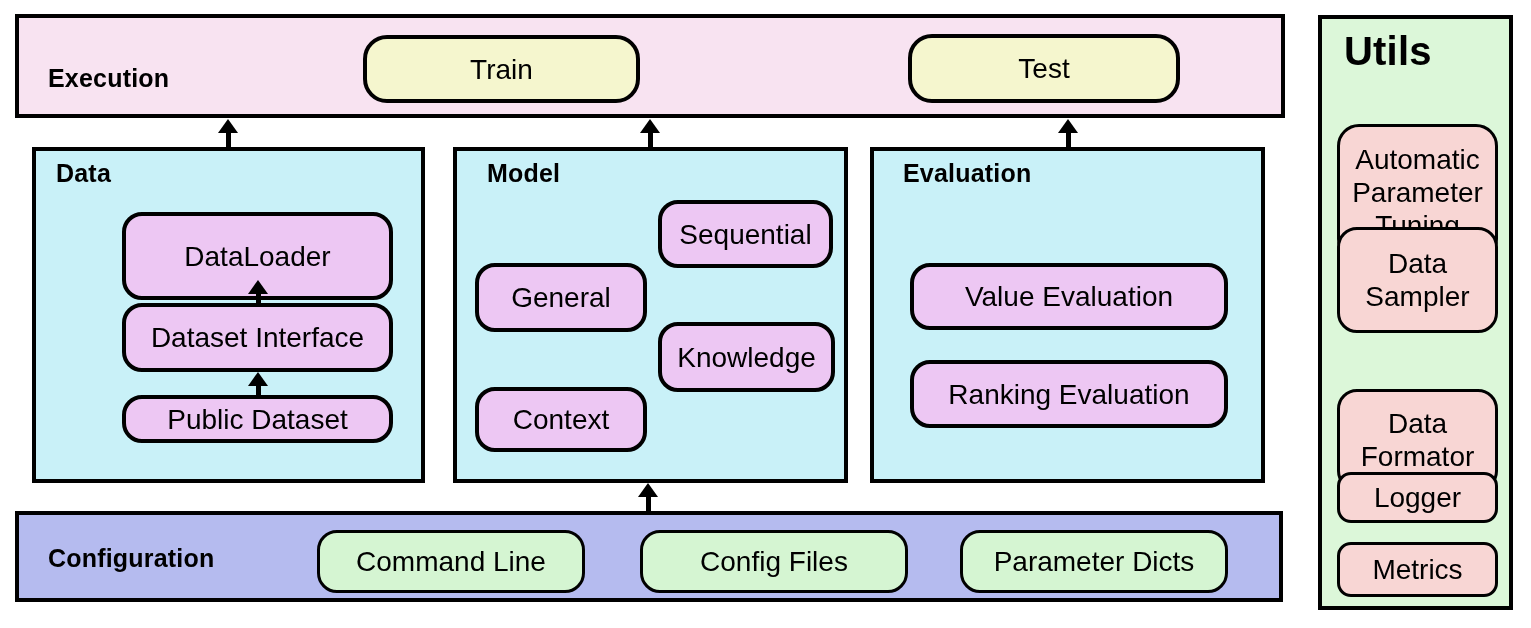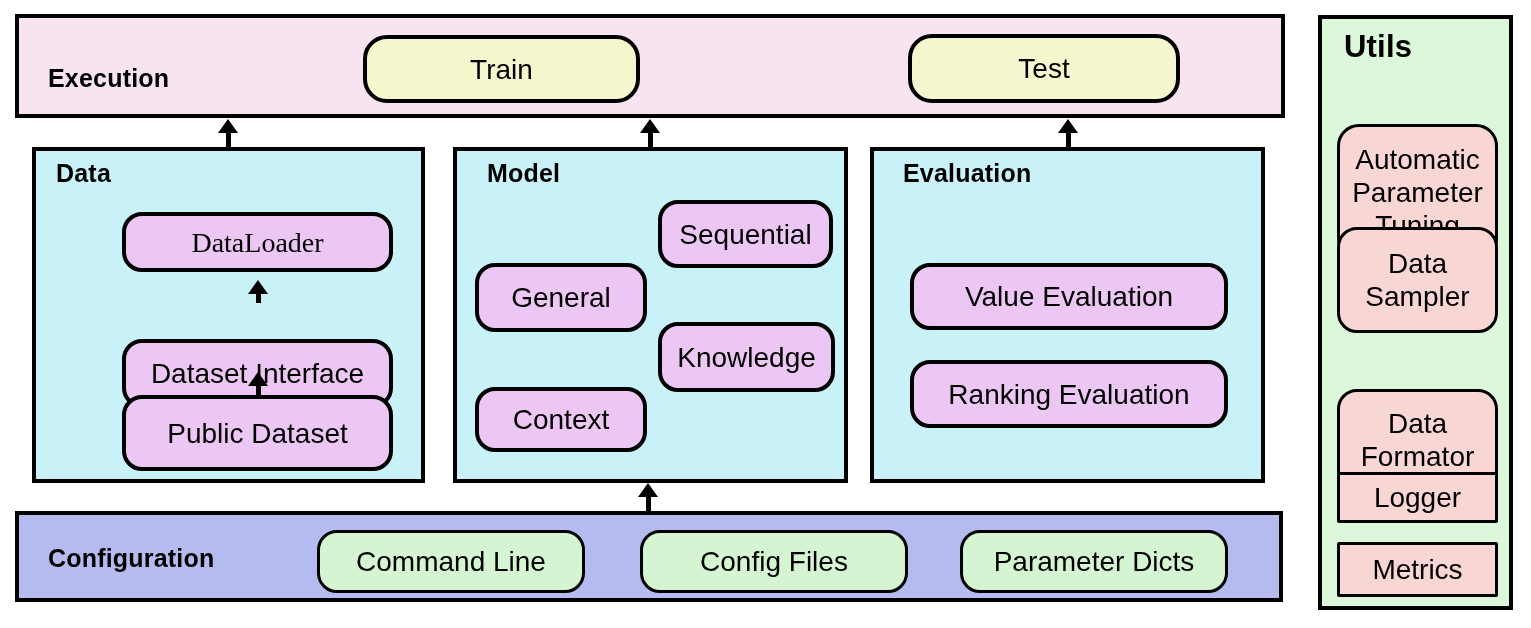--- a/index.html
+++ b/index.html
@@ -39,21 +39,21 @@
     justify-content: center;
     text-align: center;
     font-size: 28px;
     line-height: 33px;
     white-space: nowrap;
   }
   .pill.wrap { white-space: normal; }
   .pill-yellow { background: #f5f6ce; border-radius: 24px; border-width: 4px; }
   .pill-purple { background: #edc7f3; border-radius: 20px; border-width: 4px; }
   .pill-green  { background: #d5f5d2; border-radius: 20px; }
-  .pill-pink   { background: #f8d6d4; border-radius: 2px; }
+  .pill-pink   { background: #f8d6d4; border-radius: 14px; }
 
   .arrow {
     position: absolute;
     width: 20px;
     display: flex;
     flex-direction: column;
     align-items: center;
   }
   .arrow .head {
     width: 0; height: 0;
@@ -73,23 +73,23 @@
 <div class="canvas">
 
   <div class="band band-execution">
     <div class="title" style="left:29px; top:46px;">Execution</div>
     <div class="pill pill-yellow" style="left:344px; top:17px; width:277px; height:68px;">Train</div>
     <div class="pill pill-yellow" style="left:889px; top:16px; width:272px; height:69px;">Test</div>
   </div>
 
   <div class="module module-data">
     <div class="title" style="left:20px; top:8px;">Data</div>
-    <div class="pill pill-purple" style="left:86px; top:61px; width:271px; height:60px;font-family:Liberation Serif, serif;">DataLoader</div>
-    <div class="pill pill-purple" style="left:86px; top:152px; width:271px; height:69px;margin-top:36px;">Dataset Interface</div>
-    <div class="pill pill-purple" style="left:86px; top:244px; width:271px; height:76px;">Public Dataset</div>
+    <div class="pill pill-purple" style="left:86px; top:61px; width:271px; height:88px;">DataLoader</div>
+    <div class="pill pill-purple" style="left:86px; top:152px; width:271px; height:69px;">Dataset Interface</div>
+    <div class="pill pill-purple" style="left:86px; top:244px; width:271px; height:48px;">Public Dataset</div>
     <div class="arrow" style="left:212px; top:129px; height:23px;">
       <div class="head"></div>
       <div class="stem"></div>
     </div>
     <div class="arrow" style="left:212px; top:221px; height:23px;">
       <div class="head"></div>
       <div class="stem"></div>
     </div>
   </div>
 
@@ -108,21 +108,21 @@
   </div>
 
   <div class="band band-config">
     <div class="title" style="left:29px; top:29px;">Configuration</div>
     <div class="pill pill-green" style="left:298px; top:15px; width:268px; height:63px;">Command Line</div>
     <div class="pill pill-green" style="left:941px; top:15px; width:268px; height:63px;">Parameter Dicts</div>
     <div class="pill pill-green" style="left:621px; top:15px; width:268px; height:63px;">Config Files</div>
   </div>
 
   <div class="panel panel-utils">
-    <div class="title" style="left:22px; top:10px; font-size:31px;">Utils</div>
+    <div class="title" style="left:22px; top:10px; font-size:40px;">Utils</div>
     <div class="pill pill-pink wrap" style="left:15px; top:57px; width:161px; height:137px; border-radius:22px;margin-top:48px;">Automatic Parameter Tuning</div>
     <div class="pill pill-pink wrap" style="left:15px; top:208px; width:161px; height:106px; border-radius:20px;">Data Sampler</div>
     <div class="pill pill-pink wrap" style="left:15px; top:331px; width:161px; height:102px; border-radius:20px;margin-top:39px;">Data Formator</div>
     <div class="pill pill-pink" style="left:15px; top:453px; width:161px; height:51px;">Logger</div>
     <div class="pill pill-pink" style="left:15px; top:523px; width:161px; height:55px;">Metrics</div>
   </div>
 
   <div class="arrow" style="left:218px; top:119px; height:28px;">
     <div class="head"></div>
     <div class="stem"></div>

